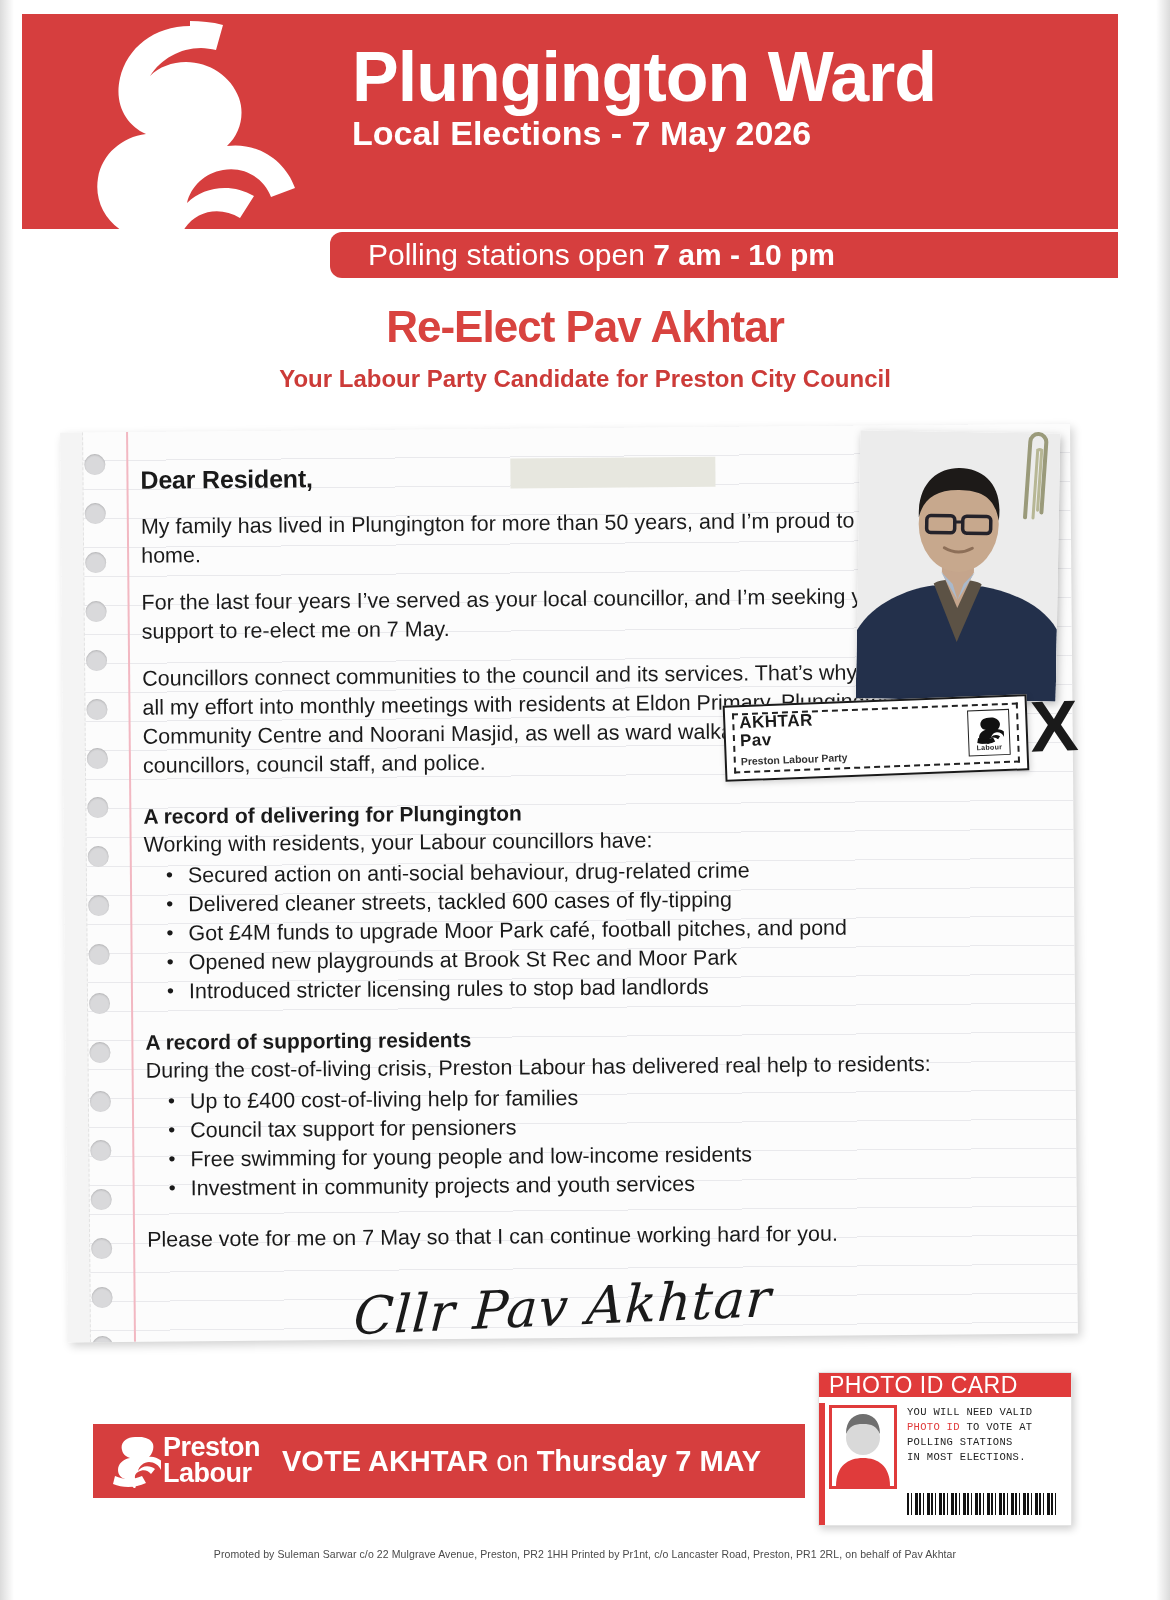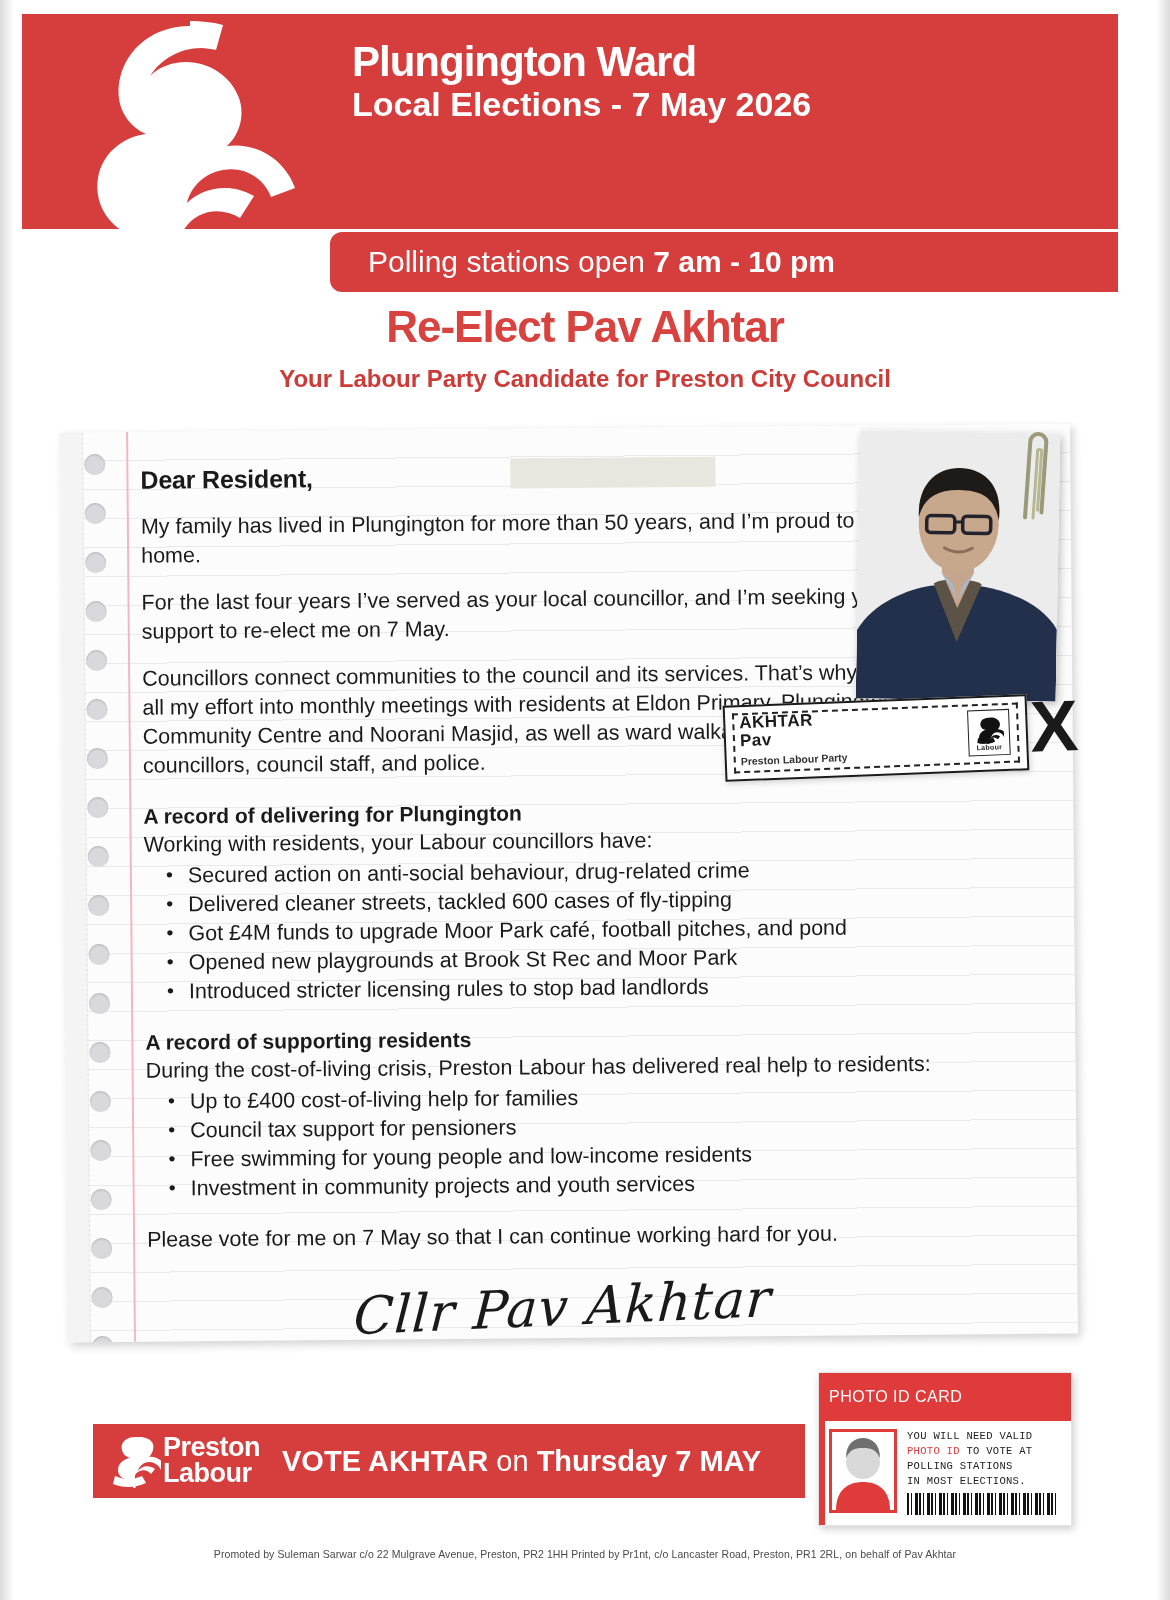--- a/index.html
+++ b/index.html
@@ -45,38 +45,38 @@
     left: 18px; top: -10px;
     width: 300px; height: 300px;
   }
   .rose-wrap svg { width: 100%; height: 100%; display: block; }
   .header-text {
     position: absolute;
     left: 330px; top: 26px;
     color: #ffffff;
   }
   .header-title {
-    font-size: 42px;
+    font-size: 70px;
     font-weight: bold;
     letter-spacing: -1px;
     line-height: 1.06;
     white-space: nowrap;
   }
   .header-sub {
     font-size: 34px;
     font-weight: bold;
     letter-spacing: 0px;
     white-space: nowrap;
   }
 
   
   .polling-banner {
     position: absolute;
     left: 330px; top: 232px;
-    width: 788px; height: 60px;
+    width: 788px; height: 46px;
     background: #d63e3e;
     border-top-left-radius: 12px;
     border-bottom-left-radius: 12px;
     display: flex;
     align-items: center;
     box-sizing: border-box;
     padding-left: 38px;
   }
   .polling-text {
     color: #ffffff;
@@ -341,24 +341,24 @@
   .id-card {
     position: absolute;
     left: 818px; top: 1372px;
     width: 252px; height: 152px;
     background: #ffffff;
     border: 1px solid #e4e4e4;
     box-shadow: 2px 3px 8px rgba(0,0,0,0.20);
     overflow: hidden;
   }
   .id-header {
-    height: 48px;
+    height: 24px;
     background: #e03b3b;
     color: #ffffff;
-    font-size: 16px;
+    font-size: 23px;
     letter-spacing: 0.5px;
     display: flex;
     align-items: center;
     padding-left: 10px;
     box-sizing: border-box;
   }
   .id-body {
     display: flex;
     padding: 8px 8px 0 10px;
   }

